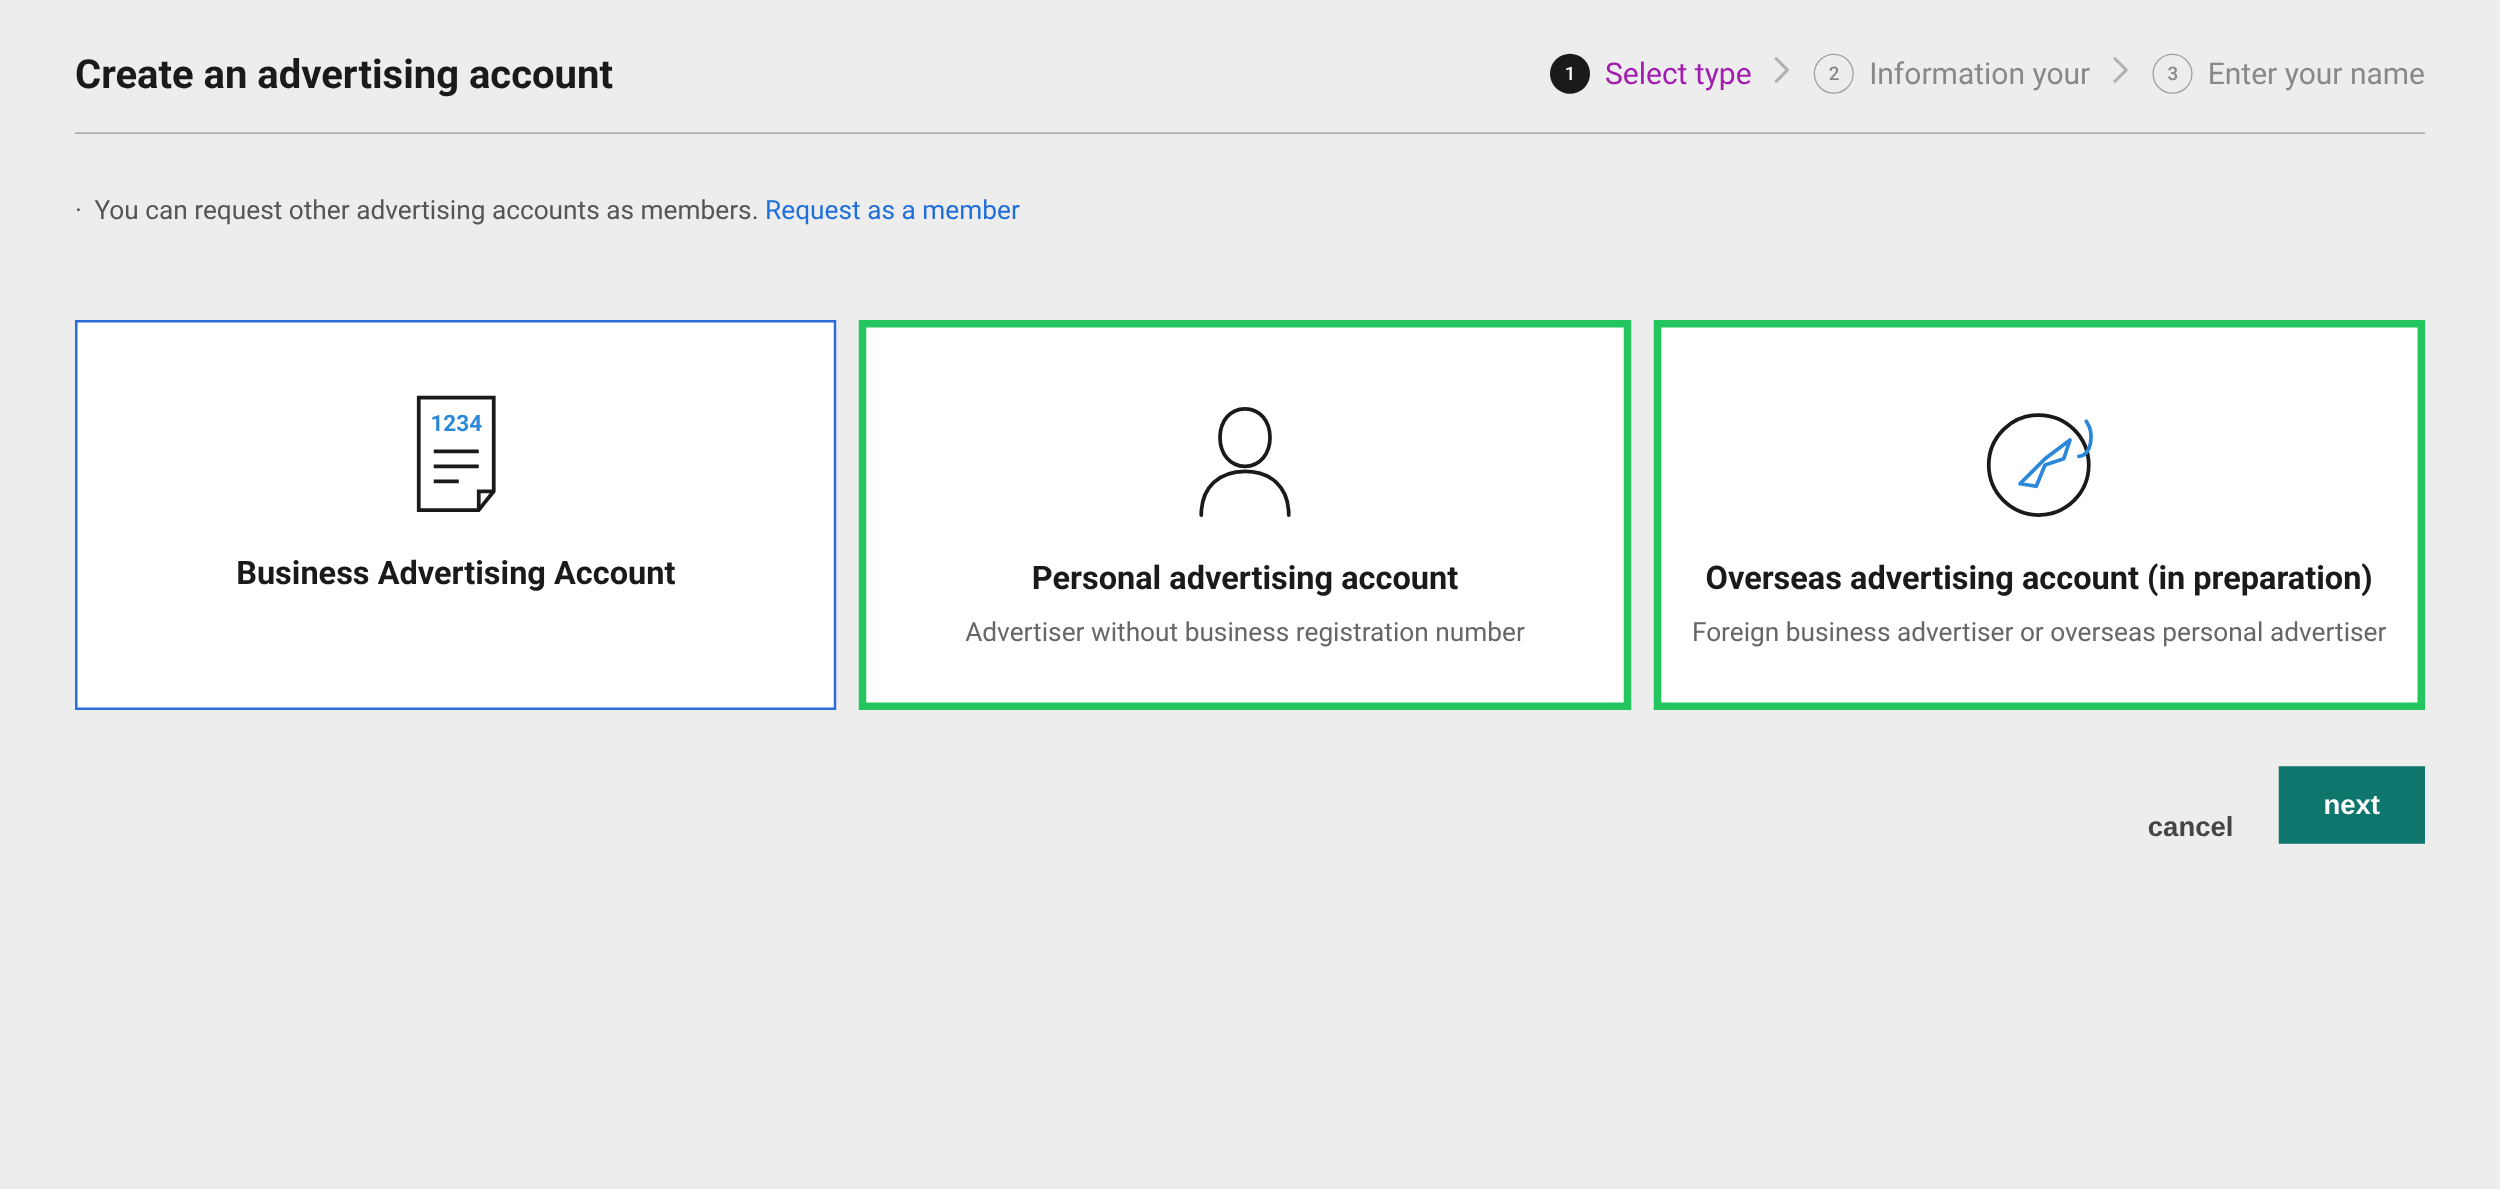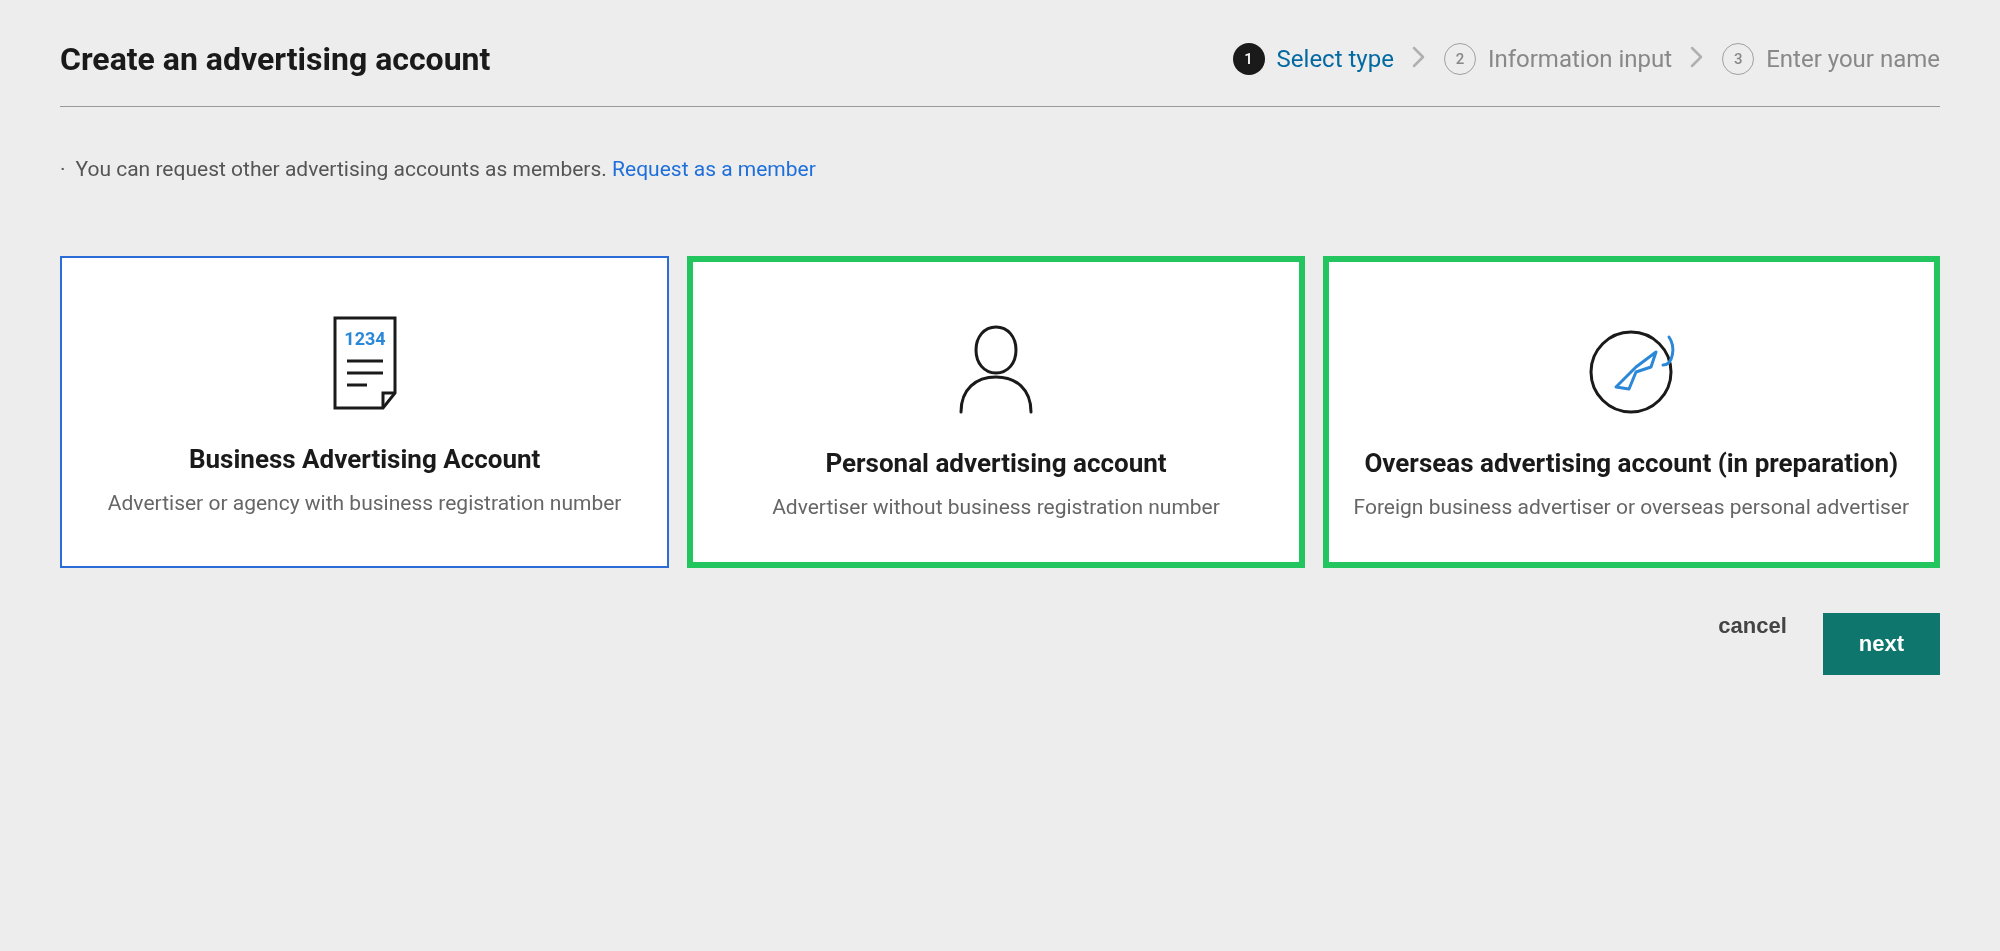--- a/index.html
+++ b/index.html
@@ -52,21 +52,21 @@
     .step-circle.inactive {
       background: transparent;
       border: 1.5px solid #a0a0a0;
       color: #888;
     }
     .step-label {
       font-size: 24px;
       font-weight: 400;
     }
     .step-label.active {
-      color: #0369a1;
+      color: #a21caf;
     }
     .step-label.inactive {
       color: #888;
     }
     .chevron {
       color: #b0b0b0;
       font-size: 22px;
     }
     .info-row {
       margin-top: 50px;
@@ -118,21 +118,21 @@
       line-height: 1.3;
     }
     .card-desc {
       font-size: 21px;
       color: #666;
       line-height: 1.4;
     }
     .actions-row {
       display: flex;
       justify-content: flex-end;
-      align-items: flex-start;
+      align-items: flex-end;
       gap: 36px;
       margin-top: 45px;
     }
     .cancel-btn {
       background: none;
       border: none;
       font-size: 22px;
       font-weight: 600;
       color: #444;
       cursor: pointer;
@@ -157,21 +157,21 @@
       <div class="step-circle active">1</div>
       <div class="step-label active">Select type</div>
     </div>
     <div class="chevron">
       <svg width="14" height="22" viewBox="0 0 14 22">
           <path d="M2 2 L11 11 L2 20" stroke="#b0b0b0" stroke-width="2.5" fill="none" stroke-linecap="round" stroke-linejoin="round"></path>
         </svg>
     </div>
     <div class="step">
       <div class="step-circle inactive">2</div>
-      <div class="step-label inactive">Information input</div>
+      <div class="step-label inactive">Information your</div>
     </div>
     <div class="chevron">
       <svg width="14" height="22" viewBox="0 0 14 22">
           <path d="M2 2 L11 11 L2 20" stroke="#b0b0b0" stroke-width="2.5" fill="none" stroke-linecap="round" stroke-linejoin="round"></path>
         </svg>
     </div>
     <div class="step">
       <div class="step-circle inactive">3</div>
       <div class="step-label inactive">Enter your name</div>
     </div>
@@ -192,21 +192,20 @@
       <svg width="80" height="100" viewBox="0 0 80 100">
         <path d="M10 5 L70 5 L70 80 L58 95 L10 95 Z" fill="#fff" stroke="#1a1a1a" stroke-width="3"></path>
         <path d="M70 80 L58 80 L58 95" fill="none" stroke="#1a1a1a" stroke-width="3"></path>
         <text x="40" y="32" font-size="18" font-weight="700" fill="#2b88d8" text-anchor="middle">1234</text>
         <line x1="22" y1="48" x2="58" y2="48" stroke="#1a1a1a" stroke-width="3"></line>
         <line x1="22" y1="60" x2="58" y2="60" stroke="#1a1a1a" stroke-width="3"></line>
         <line x1="22" y1="72" x2="42" y2="72" stroke="#1a1a1a" stroke-width="3"></line>
       </svg>
     </div>
     <div class="card-title">Business Advertising Account</div>
-    <div class="card-desc">Advertiser or agency with business registration number</div>
   </div>
 
   <div class="card">
     <div class="card-icon">
       <svg width="100" height="100" viewBox="0 0 100 100">
         <path d="M50 10 C62 10 70 20 70 33 C70 46 62 56 50 56 C38 56 30 46 30 33 C30 20 38 10 50 10 Z M15 95 C15 72 30 60 50 60 C70 60 85 72 85 95" fill="none" stroke="#1a1a1a" stroke-width="3" stroke-linecap="round"></path>
       </svg>
     </div>
     <div class="card-title">Personal advertising account</div>
     <div class="card-desc">Advertiser without business registration number</div>

